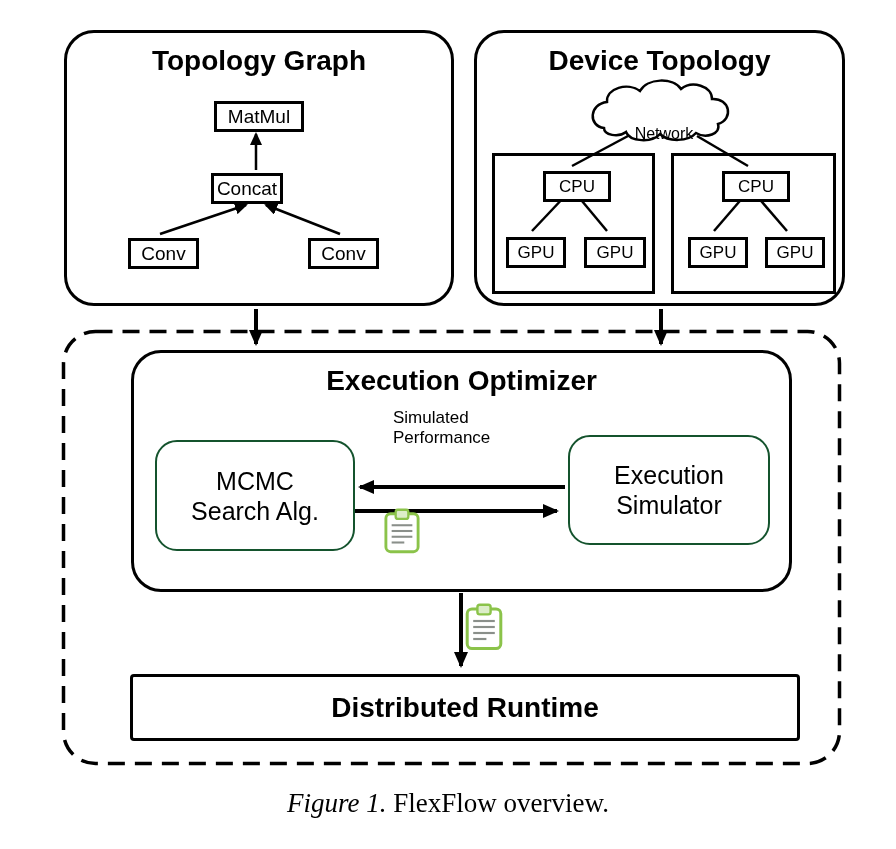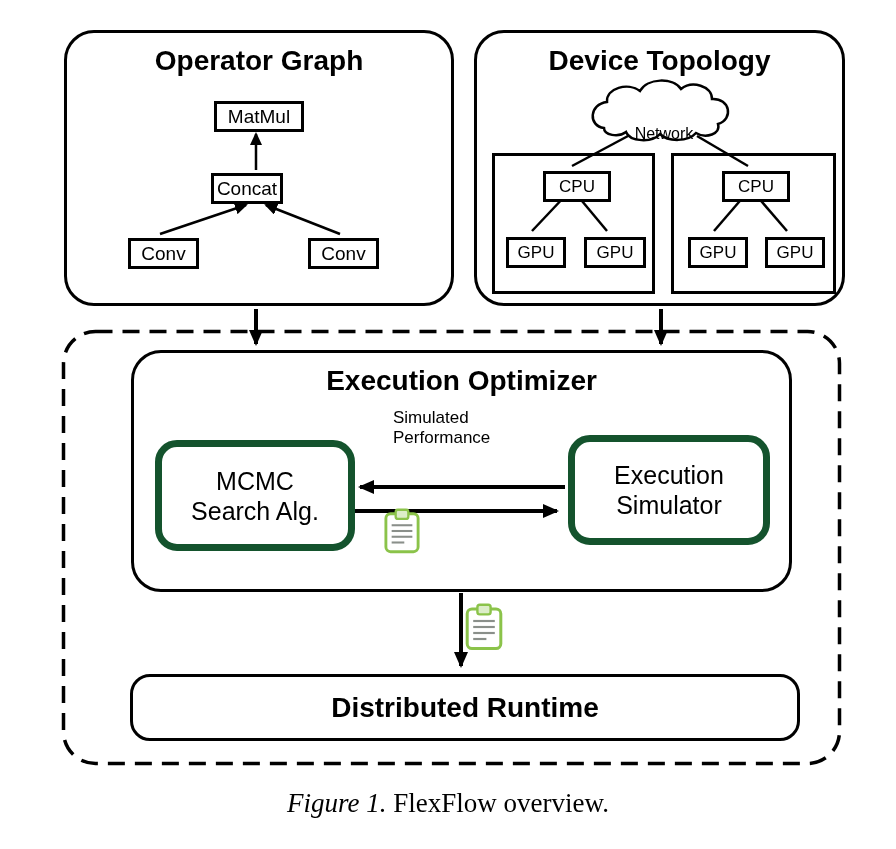--- a/index.html
+++ b/index.html
@@ -19,32 +19,32 @@
   }
   .node {
     position:absolute; height:31px; border:3px solid #000; background:#fff;
     display:flex; align-items:center; justify-content:center;
     font-size:19px; z-index:2;
   }
   .node.small { font-size:17px; }
   .group { position:absolute; border:3px solid #000; background:transparent; z-index:1; }
   .cloud-label { position:absolute; text-align:center; font-size:16px; z-index:2; }
   .bigbox {
-    position:absolute; border:7px solid #14532d; border-radius:22px; background:#fff;
+    position:absolute; border:2px solid #14532d; border-radius:22px; background:#fff;
     display:flex; align-items:center; justify-content:center; text-align:center;
     white-space:pre-line; font-size:25px; line-height:1.2; z-index:2;
   }
   .arrow-label {
     position:absolute; text-align:left; white-space:pre-line;
     font-size:17px; line-height:1.18; z-index:2;
   }
   .best-found { position:absolute; left:512px; top:615px; font-size:24px; z-index:3; }
   .runtime-box {
     position:absolute; left:130px; top:674px; width:670px; height:67px;
-    border:3.5px solid #000; border-radius:20px; background:#fff;
+    border:3.5px solid #000; border-radius:4px; background:#fff;
     display:flex; align-items:center; justify-content:center;
     font-weight:bold; font-size:28px; z-index:1;
   }
   .caption {
     position:absolute; left:0; right:0; top:788px; text-align:center;
     font-family:"Liberation Serif", serif; font-size:27px; z-index:2;
   }
   .caption .fig { font-style:italic; }
   .clipboard { position:absolute; z-index:4; }
 </style>
@@ -88,21 +88,21 @@
              C 618 138, 604 135, 604 128 Z" fill="#fff" stroke="#000" stroke-width="2.5"></path>
 
     <line x1="256" y1="309" x2="256" y2="344" stroke="#000" stroke-width="4" marker-end="url(#arrow-lg)"></line>
     <line x1="661" y1="309" x2="661" y2="344" stroke="#000" stroke-width="4" marker-end="url(#arrow-lg)"></line>
     <line x1="565" y1="487" x2="360" y2="487" stroke="#000" stroke-width="4" marker-end="url(#arrow-lg)"></line>
     <line x1="352" y1="511" x2="557" y2="511" stroke="#000" stroke-width="4" marker-end="url(#arrow-lg)"></line>
     <line x1="461" y1="593" x2="461" y2="666" stroke="#000" stroke-width="4" marker-end="url(#arrow-lg)"></line>
   </svg>
 
   <div class="panel" style="left:64px; top:30px; width:390px; height:276px;">
-    <div class="panel-title">Operator Graph</div>
+    <div class="panel-title">Topology Graph</div>
     <div class="node" style="left:147px; top:68px; width:90px;">MatMul</div>
     <div class="node" style="left:144px; top:140px; width:72px;">Concat</div>
     <div class="node" style="left:61px; top:205px; width:71px;">Conv</div>
     <div class="node" style="left:241px; top:205px; width:71px;">Conv</div>
   </div>
 
   <div class="panel" style="left:474px; top:30px; width:371px; height:276px;">
     <div class="panel-title">Device Topology</div>
     <div class="cloud-label" style="left:137px; top:76px; width:100px;margin-top:16px;">Network</div>
 

